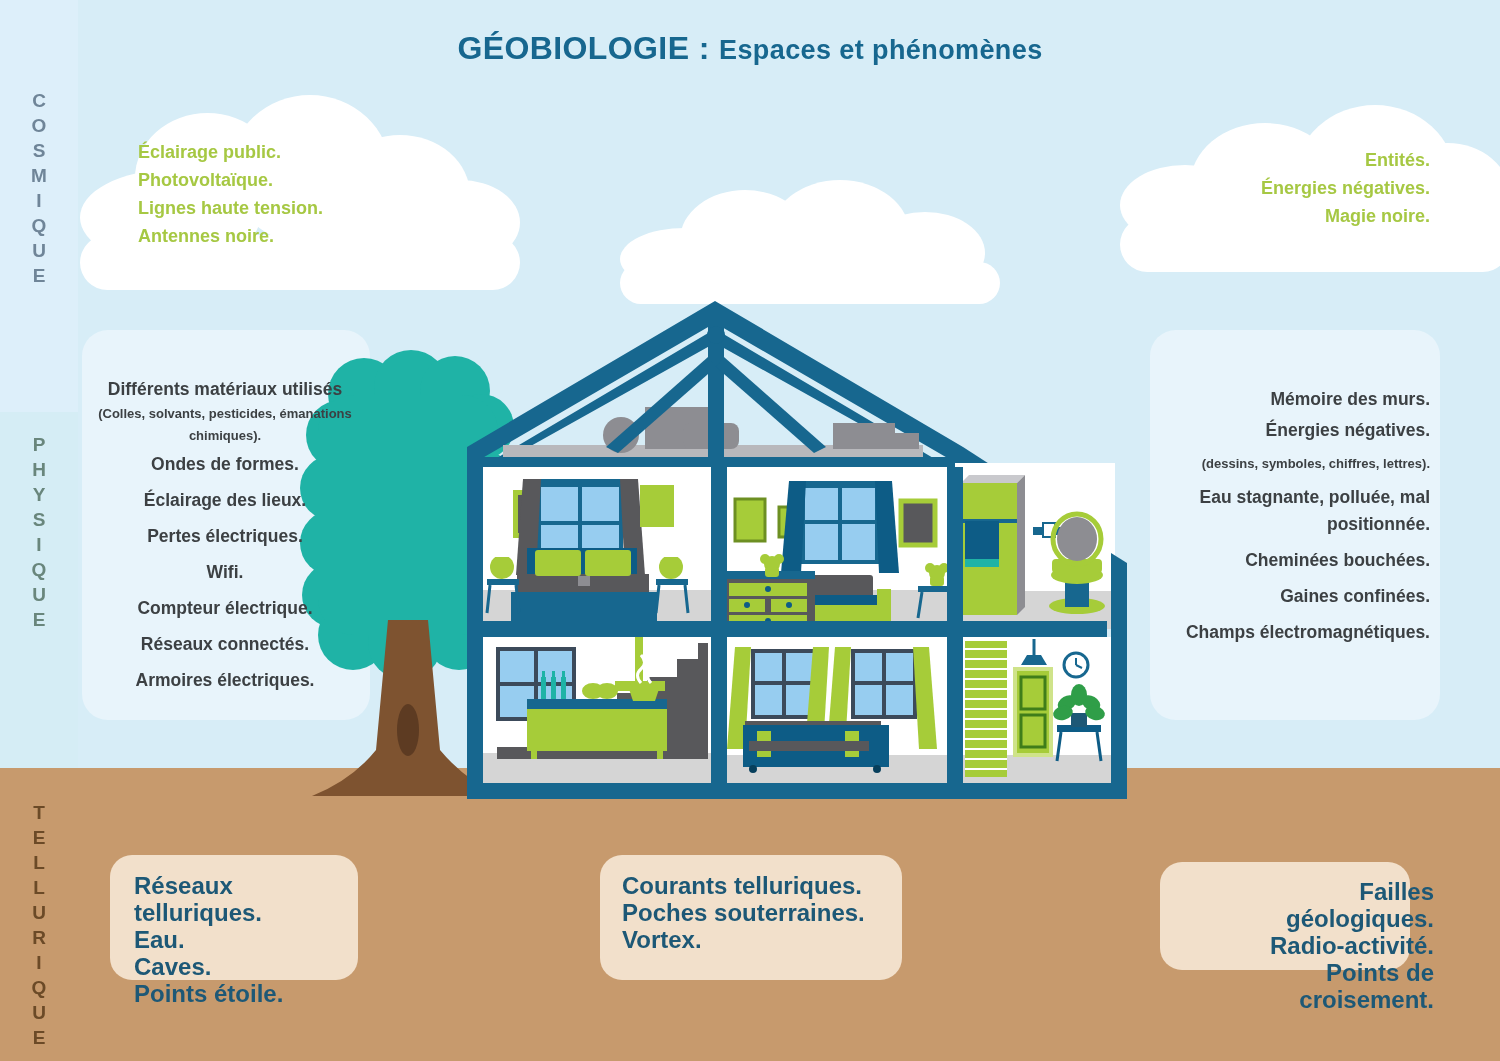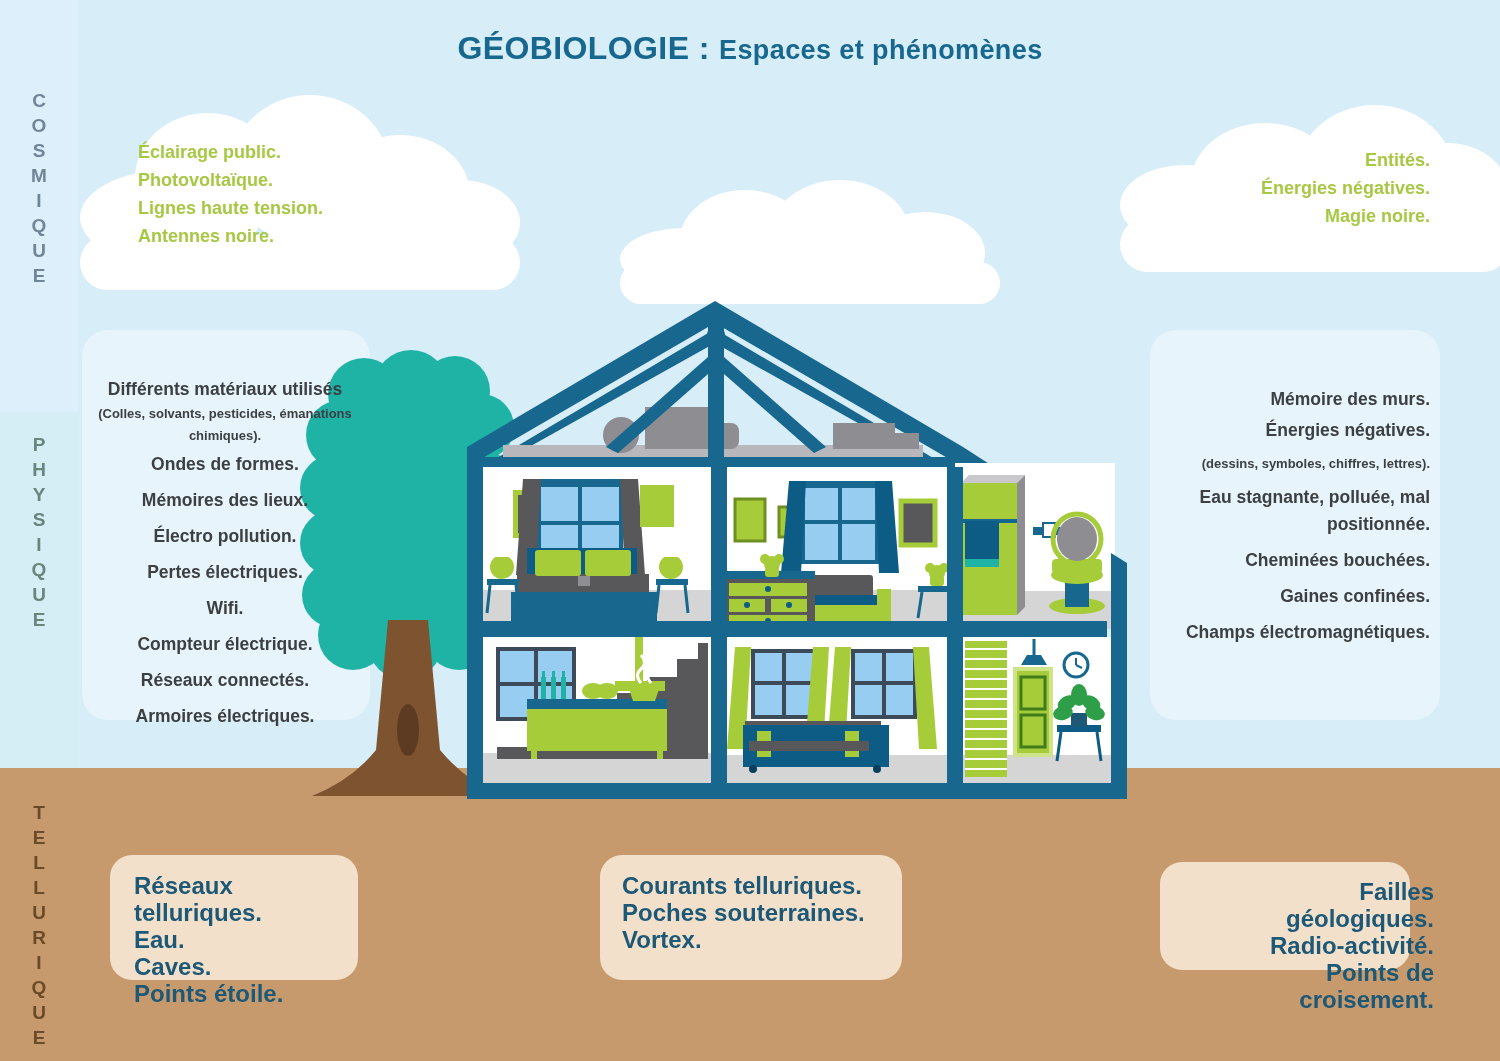--- a/index.html
+++ b/index.html
@@ -462,24 +462,21 @@
 
   <div class="panel-text" id="left-list">
       <div class="item">
         <div>Différents matériaux utilisés</div>
         <span class="sub">(Colles, solvants, pesticides, émanations chimiques).</span>
       </div>
       <div class="item">
         <div>Ondes de formes.</div>
       </div>
       <div class="item">
-        <div>Mémoires des lieux.</div>
-      </div>
-      <div class="item">
-        <div>Électro pollution.</div>
+        <div>Éclairage des lieux.</div>
       </div>
       <div class="item">
         <div>Pertes électriques.</div>
       </div>
       <div class="item">
         <div>Wifi.</div>
       </div>
       <div class="item">
         <div>Compteur électrique.</div>
       </div>

